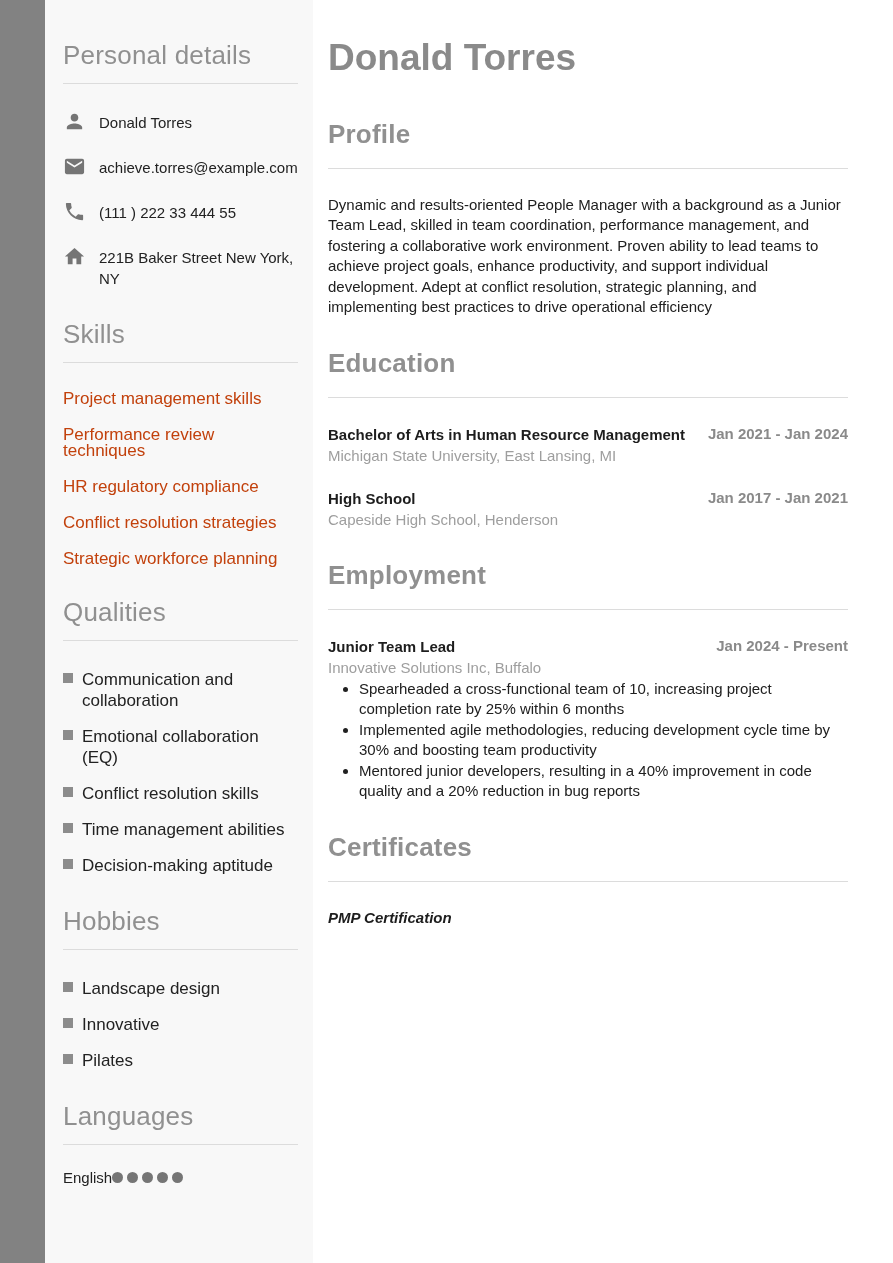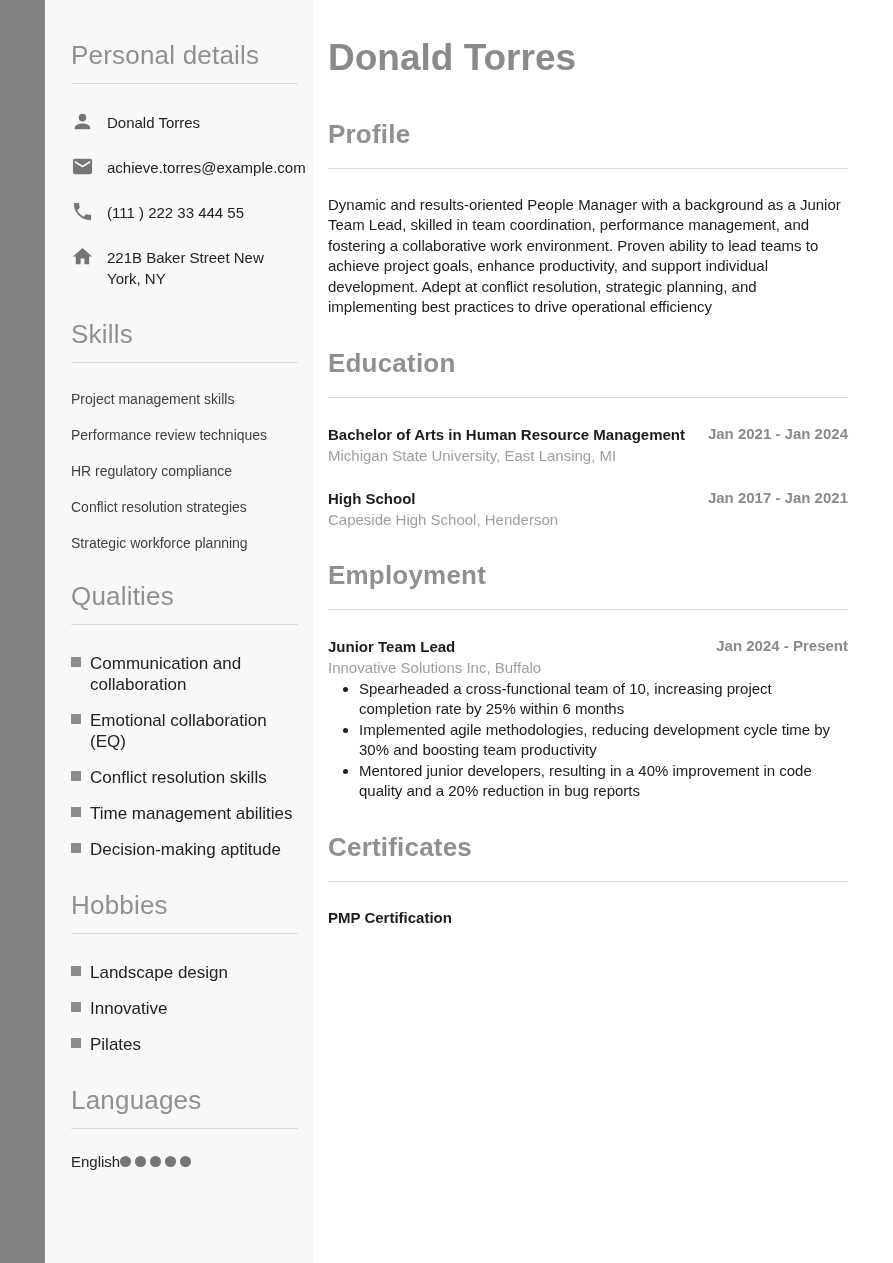--- a/index.html
+++ b/index.html
@@ -6,33 +6,33 @@
   body{
     width:893px;height:1263px;overflow:hidden;
     font-family:"Liberation Sans", sans-serif;
     background:#ffffff;
   }
   .page{display:flex;width:893px;height:1263px;background:#ffffff;}
   .accent-strip{width:45px;flex:none;background:#828282;}
   
   .sidebar{
     width:268px;flex:none;box-sizing:border-box;
-    background:#f8f8f8;padding:40px 15px 0 26px;
+    background:#f8f8f8;padding:40px 15px 0 18px;
   }
   .side-section{margin-bottom:30px;}
   .side-title{
     font-size:26px;font-weight:400;color:#909090;margin:0;
     padding-bottom:12px;border-bottom:1px solid #dcdcdc;letter-spacing:.2px;
   }
   .contact{margin-top:26px;}
   .contact-row{display:flex;align-items:flex-start;gap:13px;margin-bottom:22px;}
   .contact-row svg{width:23px;height:23px;flex:none;fill:#757575;}
   .contact-text{font-size:15px;line-height:21px;color:#222222;padding-top:2px;}
   .plain-list{list-style:none;margin:28px 0 0 0;padding:0;}
-  .plain-list li{font-size:14px;line-height:16px;color:#404040;margin-bottom:20px;}
+  .plain-list li{font-size:17px;line-height:16px;color:#c2410c;margin-bottom:20px;}
   .square-list{list-style:none;margin:28px 0 0 0;padding:0;}
   .square-list li{display:flex;gap:9px;font-size:17px;line-height:21px;color:#222222;margin-bottom:15px;}
   .square-bullet{width:10px;height:10px;background:#8c8c8c;flex:none;margin-top:4px;}
   .lang-row{display:flex;justify-content:flex-start;align-items:center;margin-top:24px;}
   .lang-name{font-size:15px;color:#222222;}
   .lang-dots{display:flex;gap:4px;}
   .lang-dot{width:11px;height:11px;border-radius:50%;background:#757575;}
   
   .main{flex:1;box-sizing:border-box;padding:38px 45px 0 15px;background:#ffffff;}
   .resume-name{
@@ -46,21 +46,21 @@
   }
   .profile-text{margin:26px 0 0 0;font-size:15px;line-height:20.5px;color:#202020;}
   .entries{margin-top:26px;}
   .entry{margin-bottom:22px;}
   .entry-head{display:flex;justify-content:space-between;align-items:flex-start;}
   .entry-title{font-size:15px;font-weight:bold;color:#1d1d1d;line-height:21px;max-width:370px;}
   .entry-dates{font-size:15px;font-weight:bold;color:#8a8a8a;white-space:nowrap;padding-top:1px;}
   .entry-sub{font-size:15px;color:#9e9e9e;line-height:21px;margin-top:0;}
   .job-bullets{margin:1px 0 0 0;padding-left:31px;}
   .job-bullets li{font-size:15px;line-height:20.5px;color:#202020;}
-  .cert-name{margin:27px 0 0 0;font-size:15px;font-weight:bold;color:#1d1d1d;}
+  .cert-name{margin:27px 0 0 0;font-size:15px;font-weight:bold;color:#1d1d1d;font-style:italic;}
 </style>
 </head>
 <body>
 
 <div class="page">
 
   <div class="accent-strip"></div>
 
   <aside class="sidebar">
 

